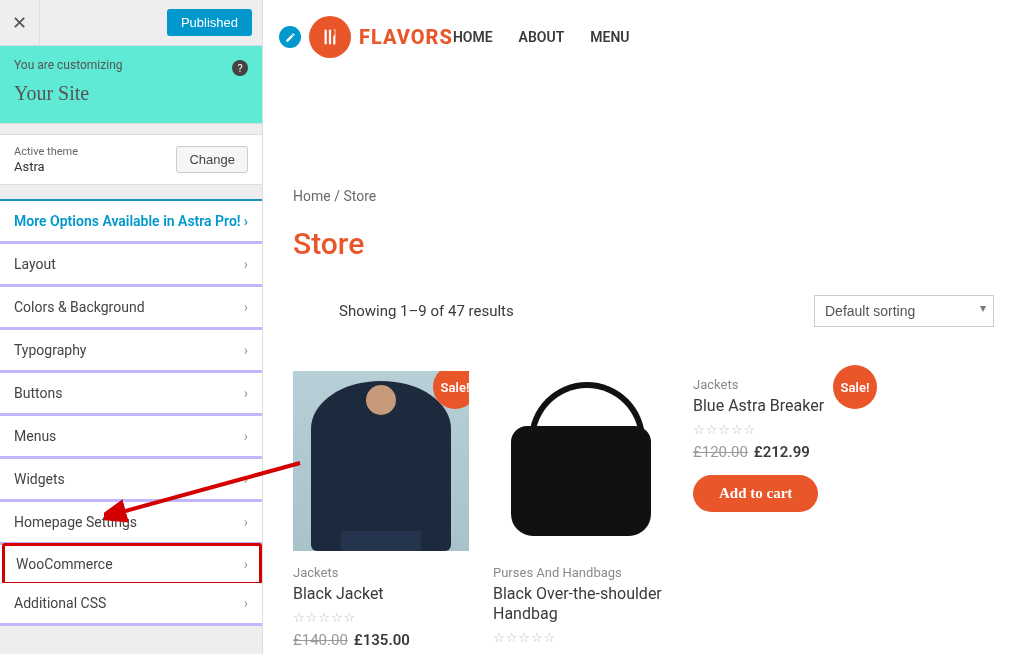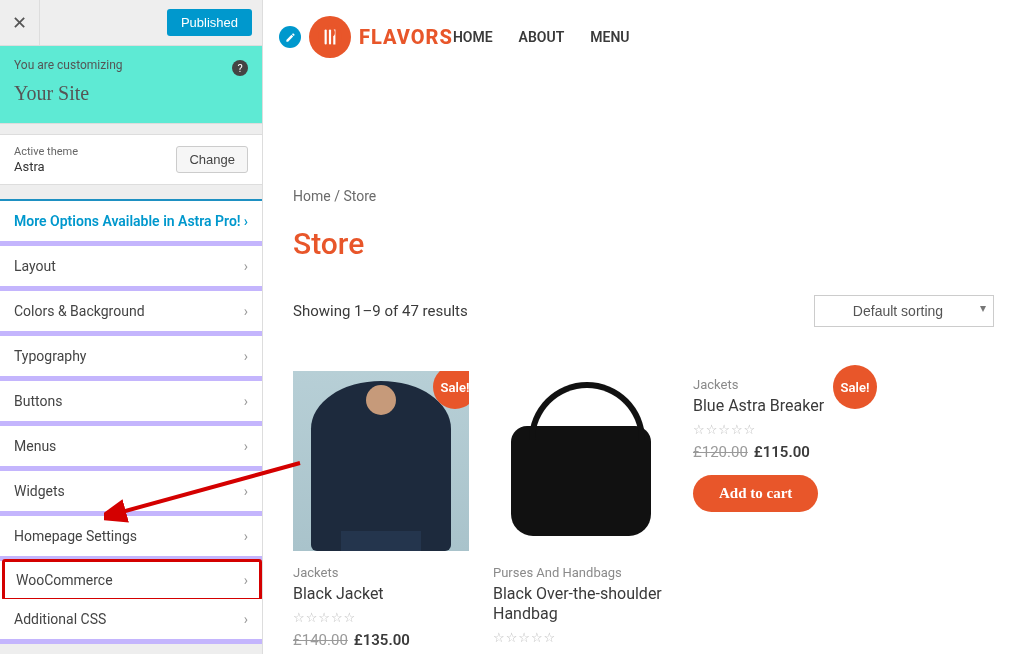--- a/index.html
+++ b/index.html
@@ -11,40 +11,40 @@
   .cz-publish { background:#0098cd; color:#fff; border:none; border-radius:3px; padding:6px 14px; font-size:13px; cursor:pointer;}
   .cz-info { background:#5eead4; padding:12px 14px 18px; border-bottom:1px solid #ddd; position:relative;}
   .cz-info .small { font-size:12px; color:#555; }
   .cz-info .big { font-size:20px; font-family:Georgia, serif; color:#555; margin-top:10px;}
   .cz-help { position:absolute; right:14px; top:14px; width:16px; height:16px; border-radius:50%; background:#444; color:#fff; font-size:11px; display:flex; align-items:center; justify-content:center;}
   .cz-theme { background:#fff; margin-top:10px; padding:10px 14px; border-top:1px solid #ddd; border-bottom:1px solid #ddd; display:flex; align-items:center; justify-content:space-between;}
   .cz-theme .lbl { font-size:11px; color:#666;}
   .cz-theme .name { font-size:13px; color:#333; margin-top:1px;}
   .cz-change { background:#f6f6f6; border:1px solid #ccc; border-radius:3px; padding:5px 12px; font-size:13px; color:#444; cursor:pointer;}
   .cz-sections { margin-top:14px; background:#fff; border-top:2px solid #1e90c2;}
-  .cz-row { display:flex; align-items:center; justify-content:space-between; padding:12px 14px; background:#fff; border-bottom:5px solid #c4b5fd; font-size:14px; color:#444; cursor:pointer; position:relative;}
+  .cz-row { display:flex; align-items:center; justify-content:space-between; padding:12px 14px; background:#fff; border-bottom:3px solid #c4b5fd; font-size:14px; color:#444; cursor:pointer; position:relative;}
   .cz-row.promo { color:#0098cd; font-weight:600;}
   .cz-row .chev { color:#999; }
   .highlight { border:3px solid #d40000; border-radius:3px; margin:-2px 0 -2px 2px; padding:10px 11px; }
   .arrow-svg { position:absolute; left:104px; top:457px; pointer-events:none; z-index:5;}
   
   .preview { position:absolute; left:263px; top:0; right:0; height:654px; background:#fff; }
   .site-header { display:flex; align-items:center; padding:16px 14px 10px 16px;}
   .logo-wrap { display:flex; align-items:center; gap:8px;}
   .edit-pencil { width:22px; height:22px; border-radius:50%; background:#0098cd; color:#fff; display:flex; align-items:center; justify-content:center; font-size:12px;}
   .logo-circle { width:42px; height:42px; border-radius:50%; background:#e8562a; display:flex; align-items:center; justify-content:center; position:relative;}
   .logo-text { font-size:20px; font-weight:800; letter-spacing:1px; color:#e8562a;}
   .nav { display:flex; gap:26px; font-size:14px; color:#3a3a3a; font-weight:600;}
   .nav span { cursor:pointer;}
   .content { padding:0 30px 0 30px; }
   .crumb { margin-top:120px; font-size:14px; color:#6b6b6b;}
   .page-title { color:#e8562a; font-size:30px; margin-top:22px; font-weight:500;}
-  .toolbar { display:flex; align-items:center; justify-content:space-between; margin-top:34px;}
+  .toolbar { display:flex; align-items:center; justify-content:space-between; margin-top:34px;margin-left:46px;}
   .results { font-size:15px; color:#3a3a3a;}
-  .sorter { width:180px; height:32px; border:1px solid #ccc; background:#fff; font-size:14px; color:#555; padding:0 22px 0 10px; appearance:none; position:relative;text-align:center;}
+  .sorter { width:180px; height:32px; border:1px solid #ccc; background:#fff; font-size:14px; color:#555; padding:0 22px 0 10px; appearance:none; position:relative;}
   .sorter-wrap { position:relative; }
   .sorter-wrap:after { content:"▾"; position:absolute; right:8px; top:6px; color:#777; font-size:12px; pointer-events:none;}
   .grid { display:flex; gap:24px; margin-top:44px;}
   .card { width:176px; position:relative;}
   .img { width:176px; height:180px; background:#d6e3e8; position:relative; overflow:hidden;}
   
   .jacket-bg { background:linear-gradient(#b7cfd6,#a9c3cb); display:flex; align-items:flex-end; justify-content:center;}
   .jacket { width:140px; height:170px; background:#1d2a3d; border-radius:50% 50% 6px 6px / 28% 28% 6px 6px; position:relative;}
   .jacket:before { content:""; position:absolute; left:50%; top:4px; width:30px; height:30px; background:#c69a7a; border-radius:50%; transform:translateX(-50%);}
   .jacket:after { content:""; position:absolute; left:50%; bottom:-6px; width:80px; height:26px; background:#24354d; transform:translateX(-50%);}
@@ -211,19 +211,19 @@
       </div>
 
       <div class="card" style="width:176px;">
         <div style="position:relative; height:0;">
           <div class="sale" style="right:-8px; top:-6px;">Sale!</div>
         </div>
         <div class="cat" style="margin-top:6px;">Jackets</div>
         <div class="pname">Blue Astra Breaker</div>
         <div class="stars">☆☆☆☆☆</div>
         <div class="price">
-          <span class="old">£120.00</span><span class="cur">£115.00</span>
+          <span class="old">£120.00</span><span class="cur">£212.99</span>
         </div>
         <button class="addbtn">Add to cart</button>
       </div>
     </div>
   </div>
 </div>
 
 </body></html>

